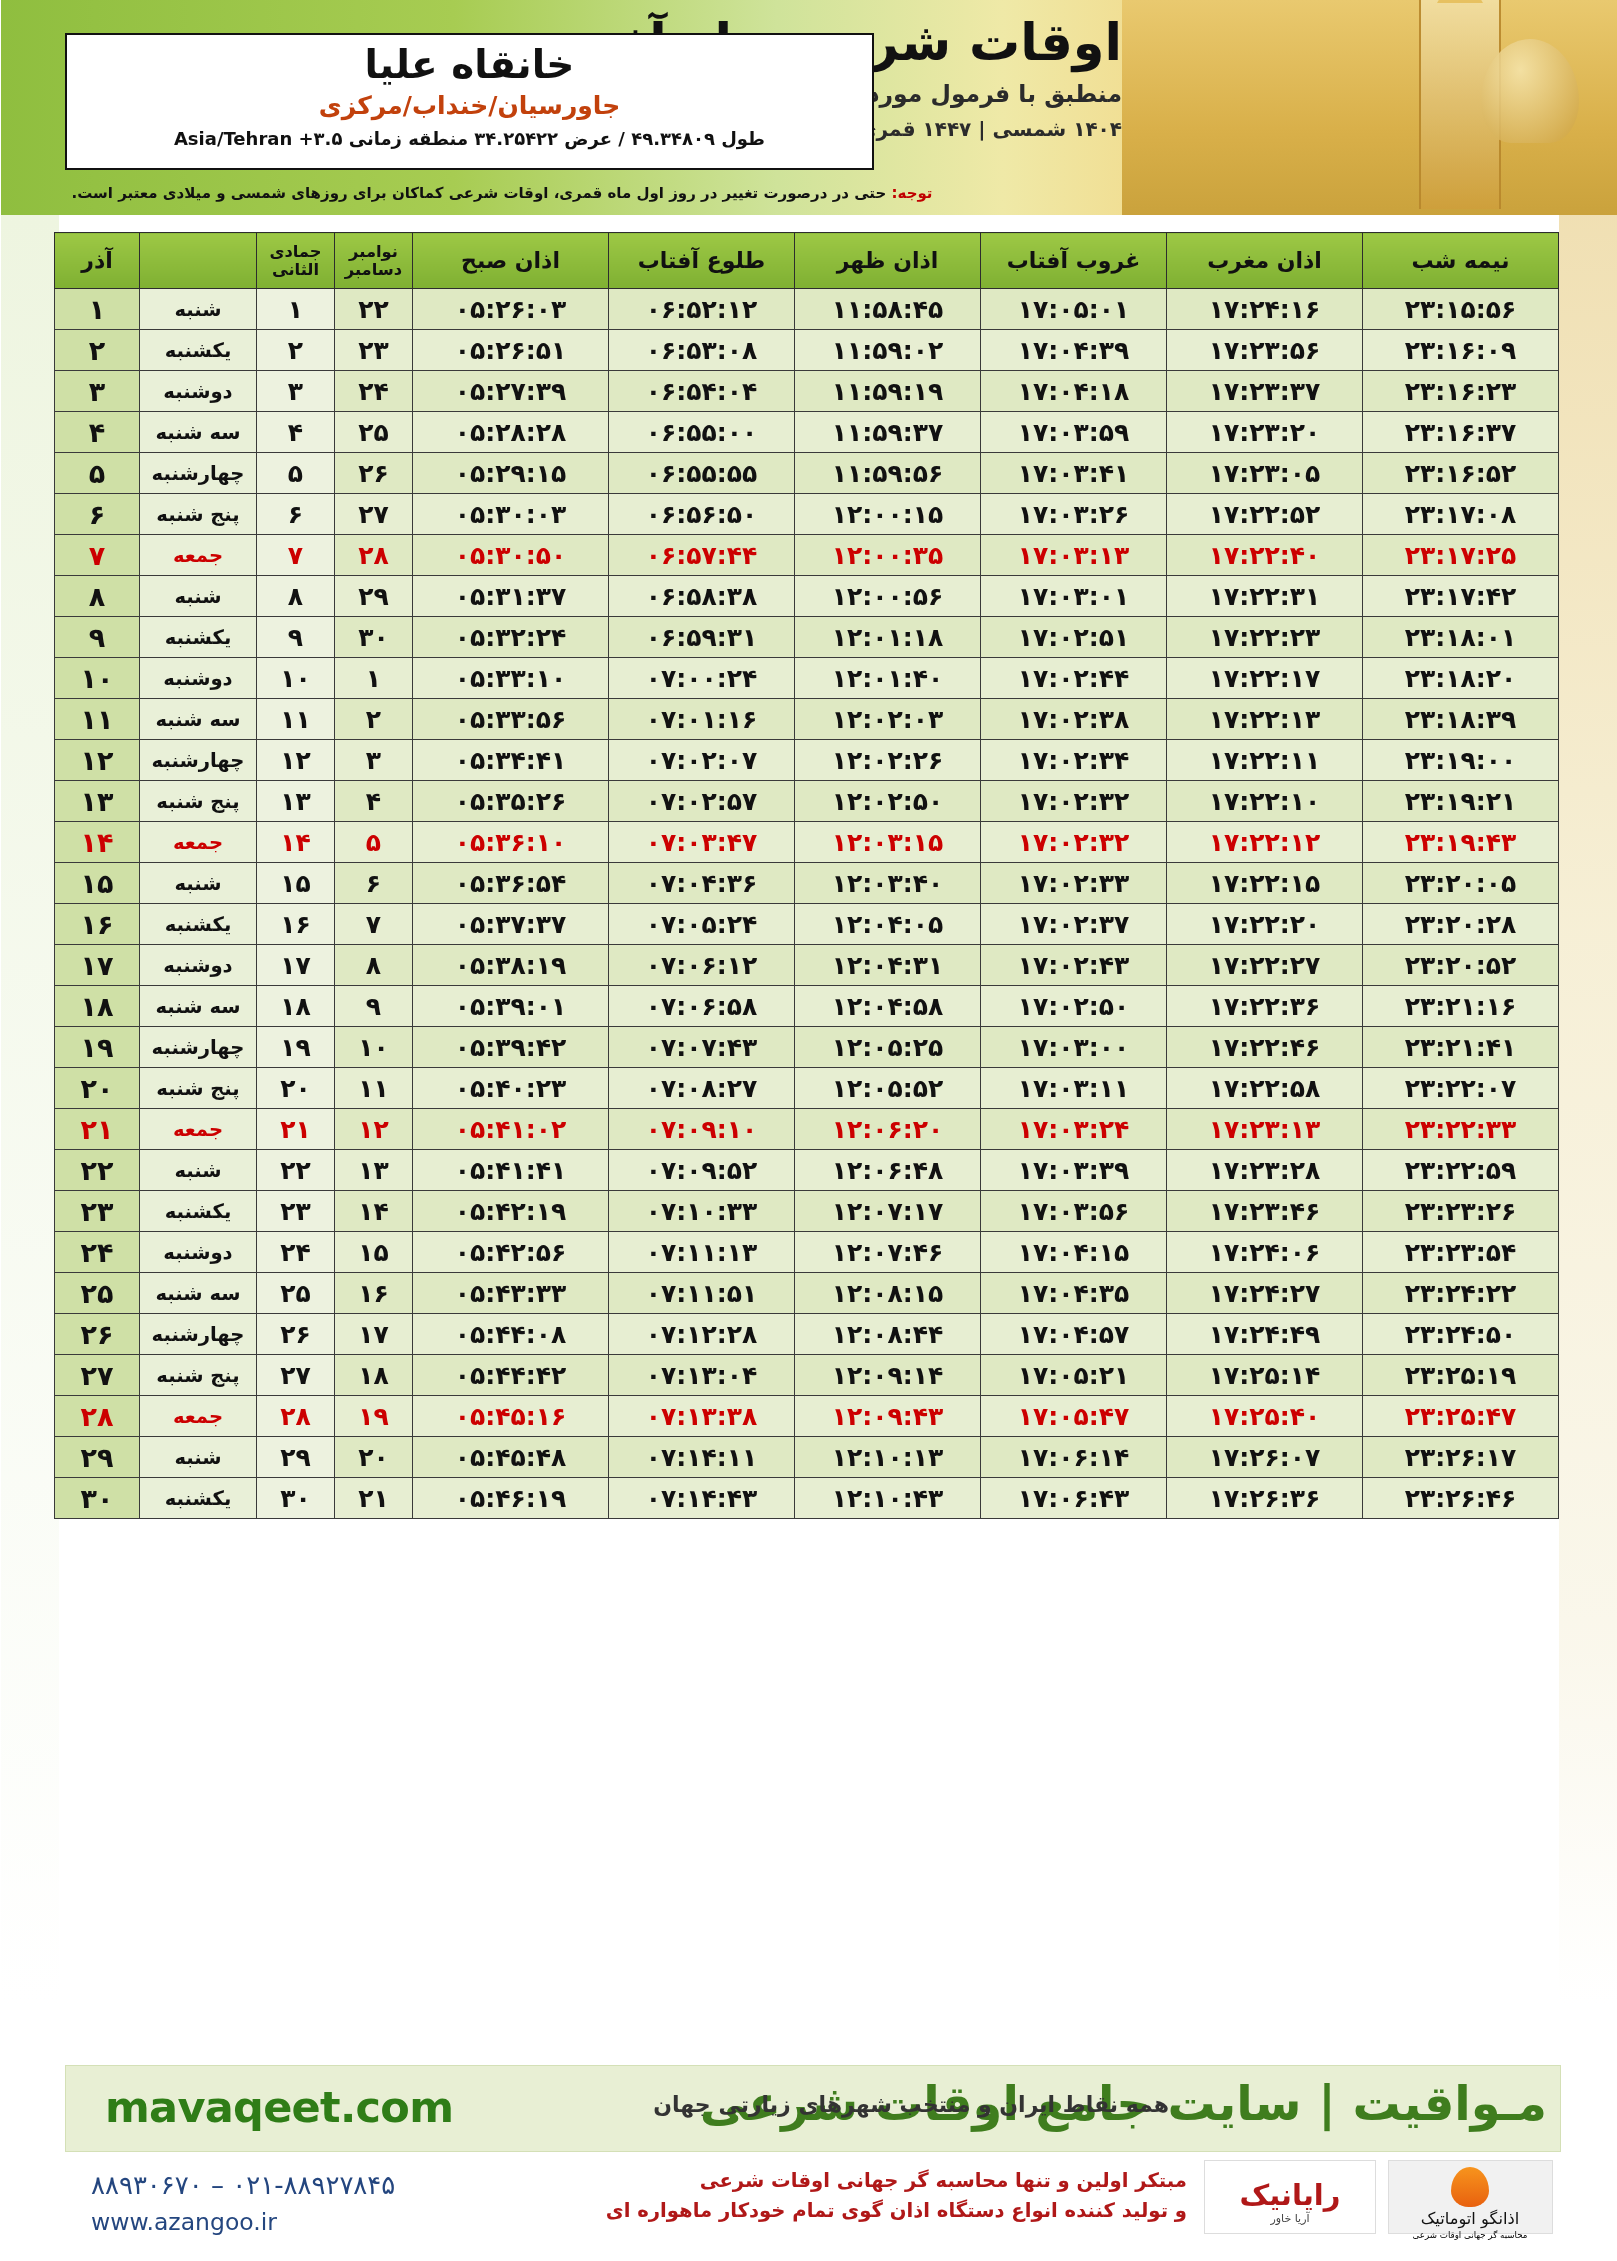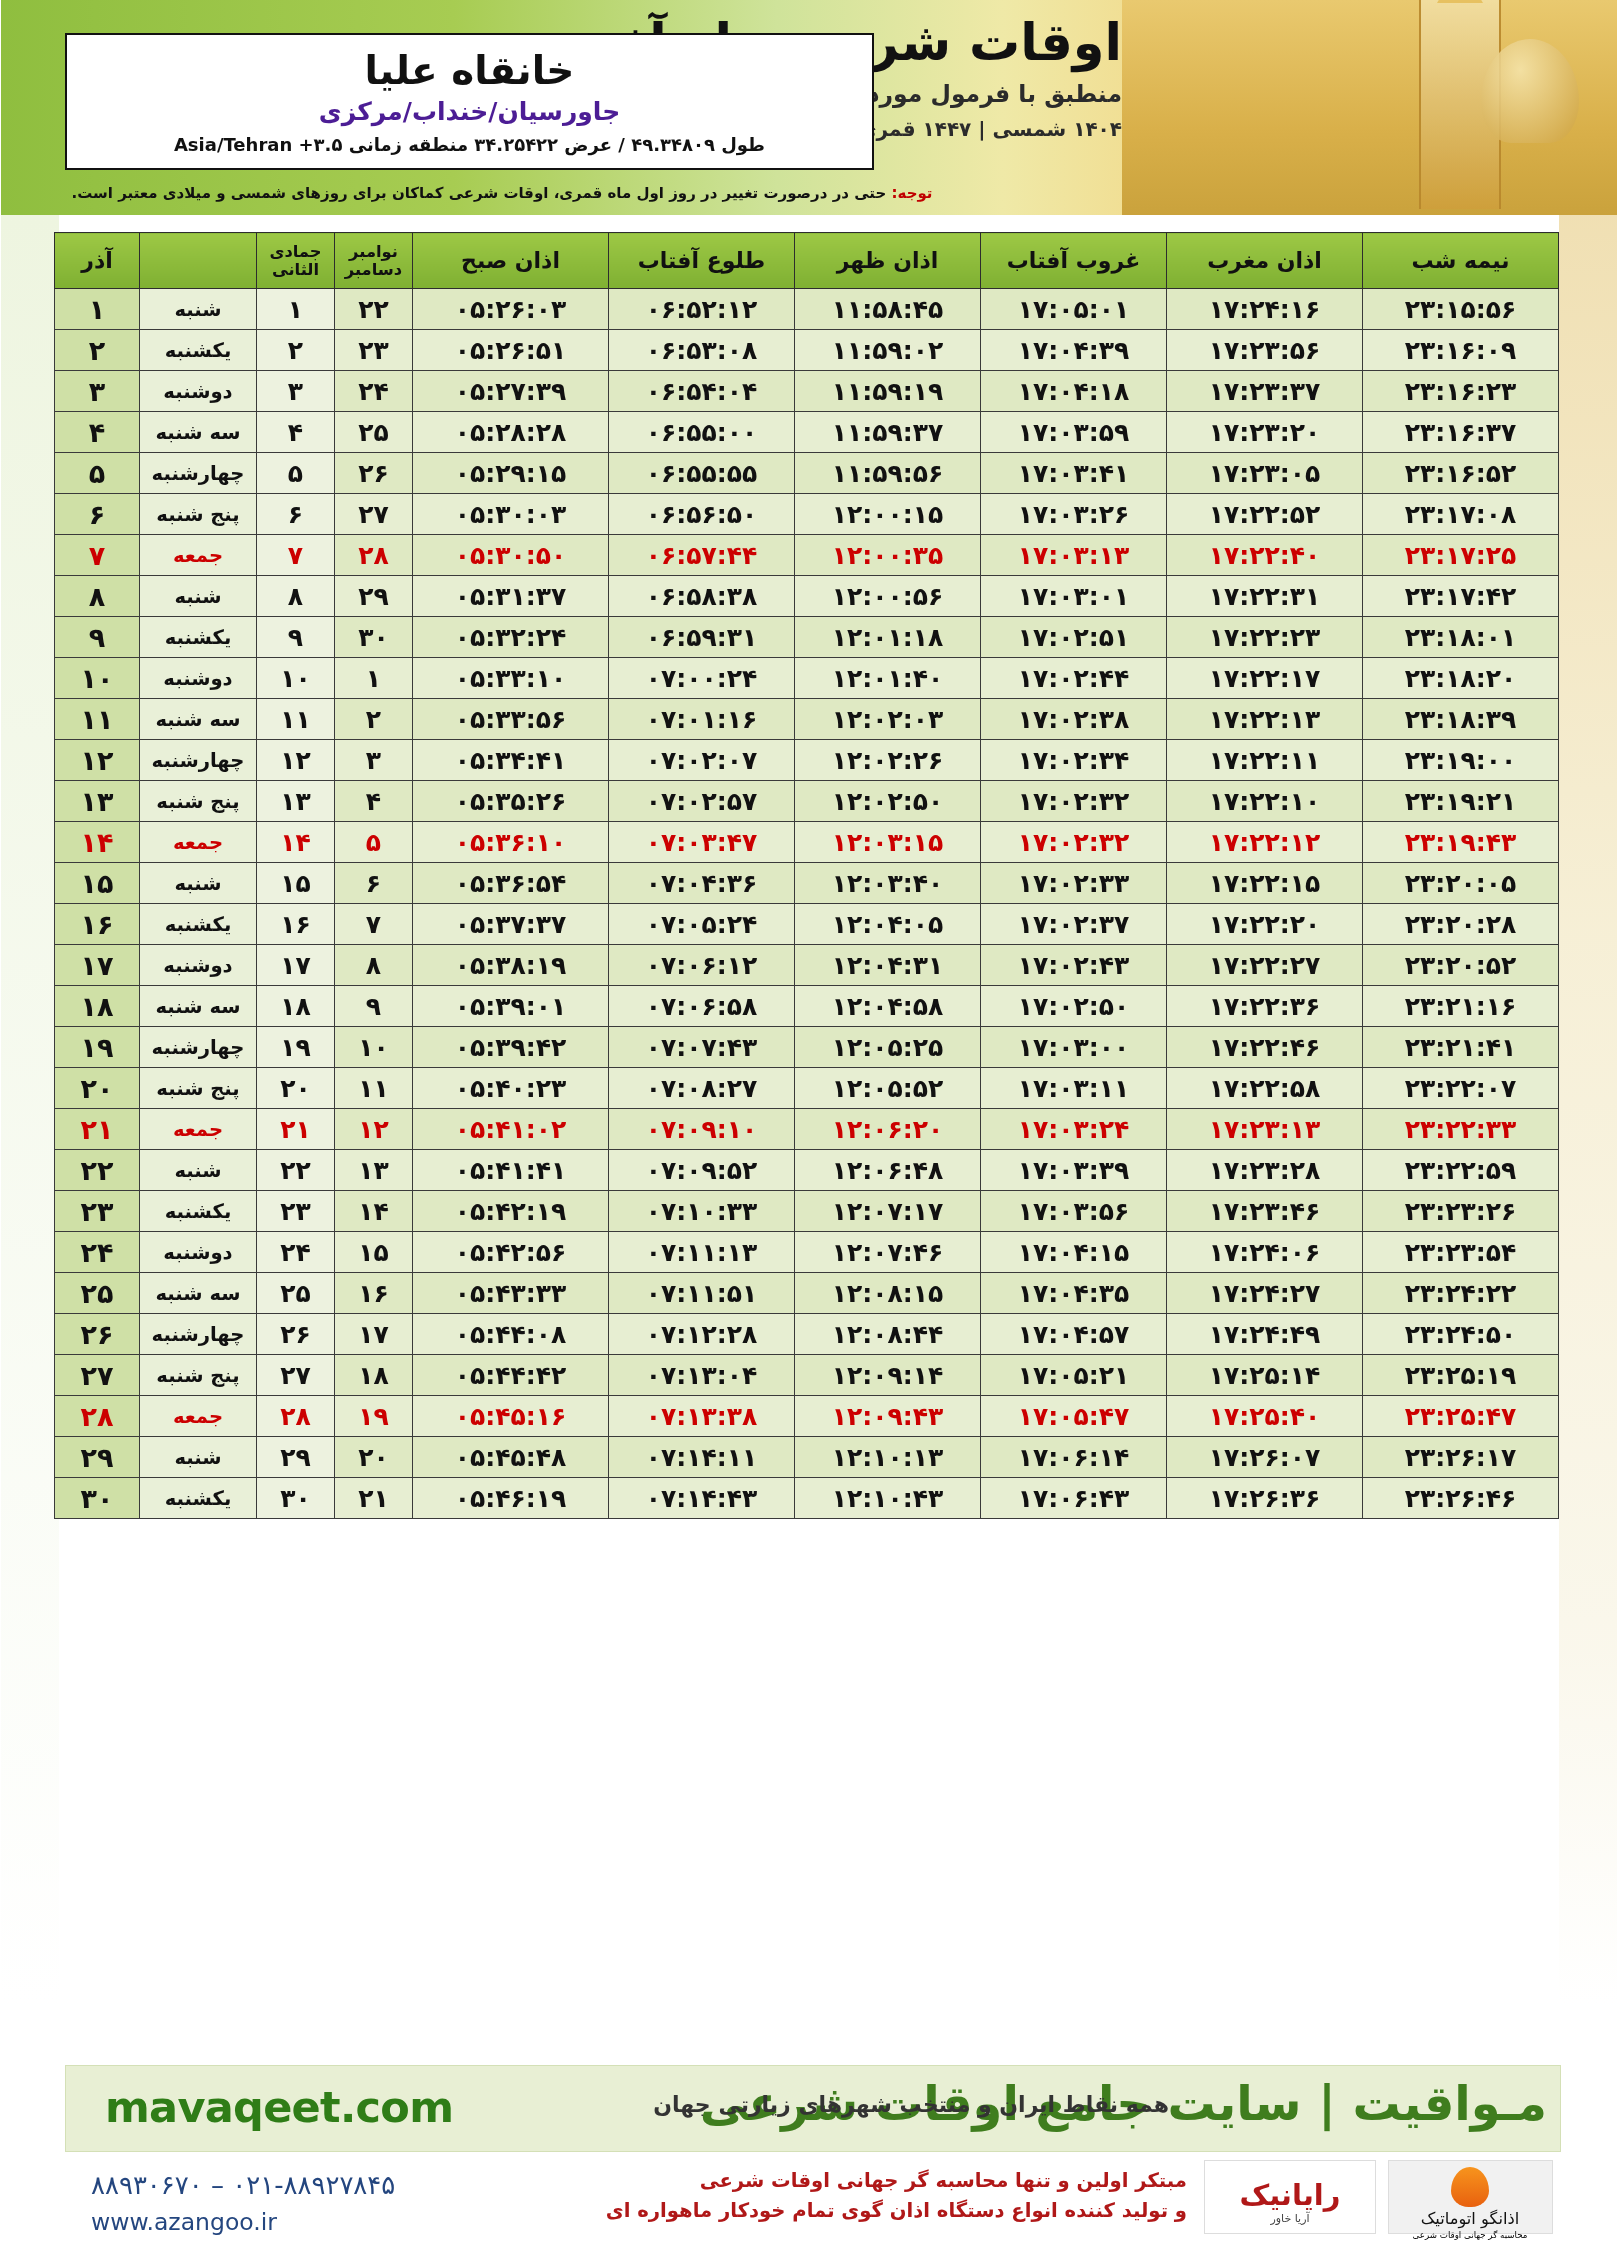--- a/index.html
+++ b/index.html
@@ -47,24 +47,24 @@
   .hdr-sub{
     font-size:23.5px;font-weight:bold;margin-top:11.7px;color:#2b2b2b;
   }
   .hdr-line3{
     font-size:20px;font-weight:bold;margin-top:9px;color:#2b2b2b;
   }
   
   .citybox{
     position:absolute;left:65px;top:33px;width:809px;height:137px;
     border:2.6px solid #111;background:#ffffff;text-align:center;box-sizing:border-box;
-    padding-top:15px;
+    padding-top:9px;
   }
   .city-name{font-size:39px;font-weight:bold;color:#111;line-height:1.1;}
-  .city-region{font-size:25px;font-weight:bold;color:#4c1d95;margin-top:3.9px;}
+  .city-region{font-size:25px;font-weight:bold;color:#c2410c;margin-top:3.9px;}
   .city-geo{font-size:18px;font-weight:bold;color:#111;margin-top:7.8px;direction:rtl;}
   .note{
     position:absolute;left:65px;top:184px;width:874px;text-align:center;
     font-size:15px;font-weight:bold;color:#111;
   }
   .note b{color:#c00000;}
   
   .tablewrap{position:absolute;top:232px;left:65px;width:1494px;}
   table{border-collapse:collapse;width:1494px;table-layout:fixed;}
   th,td{

